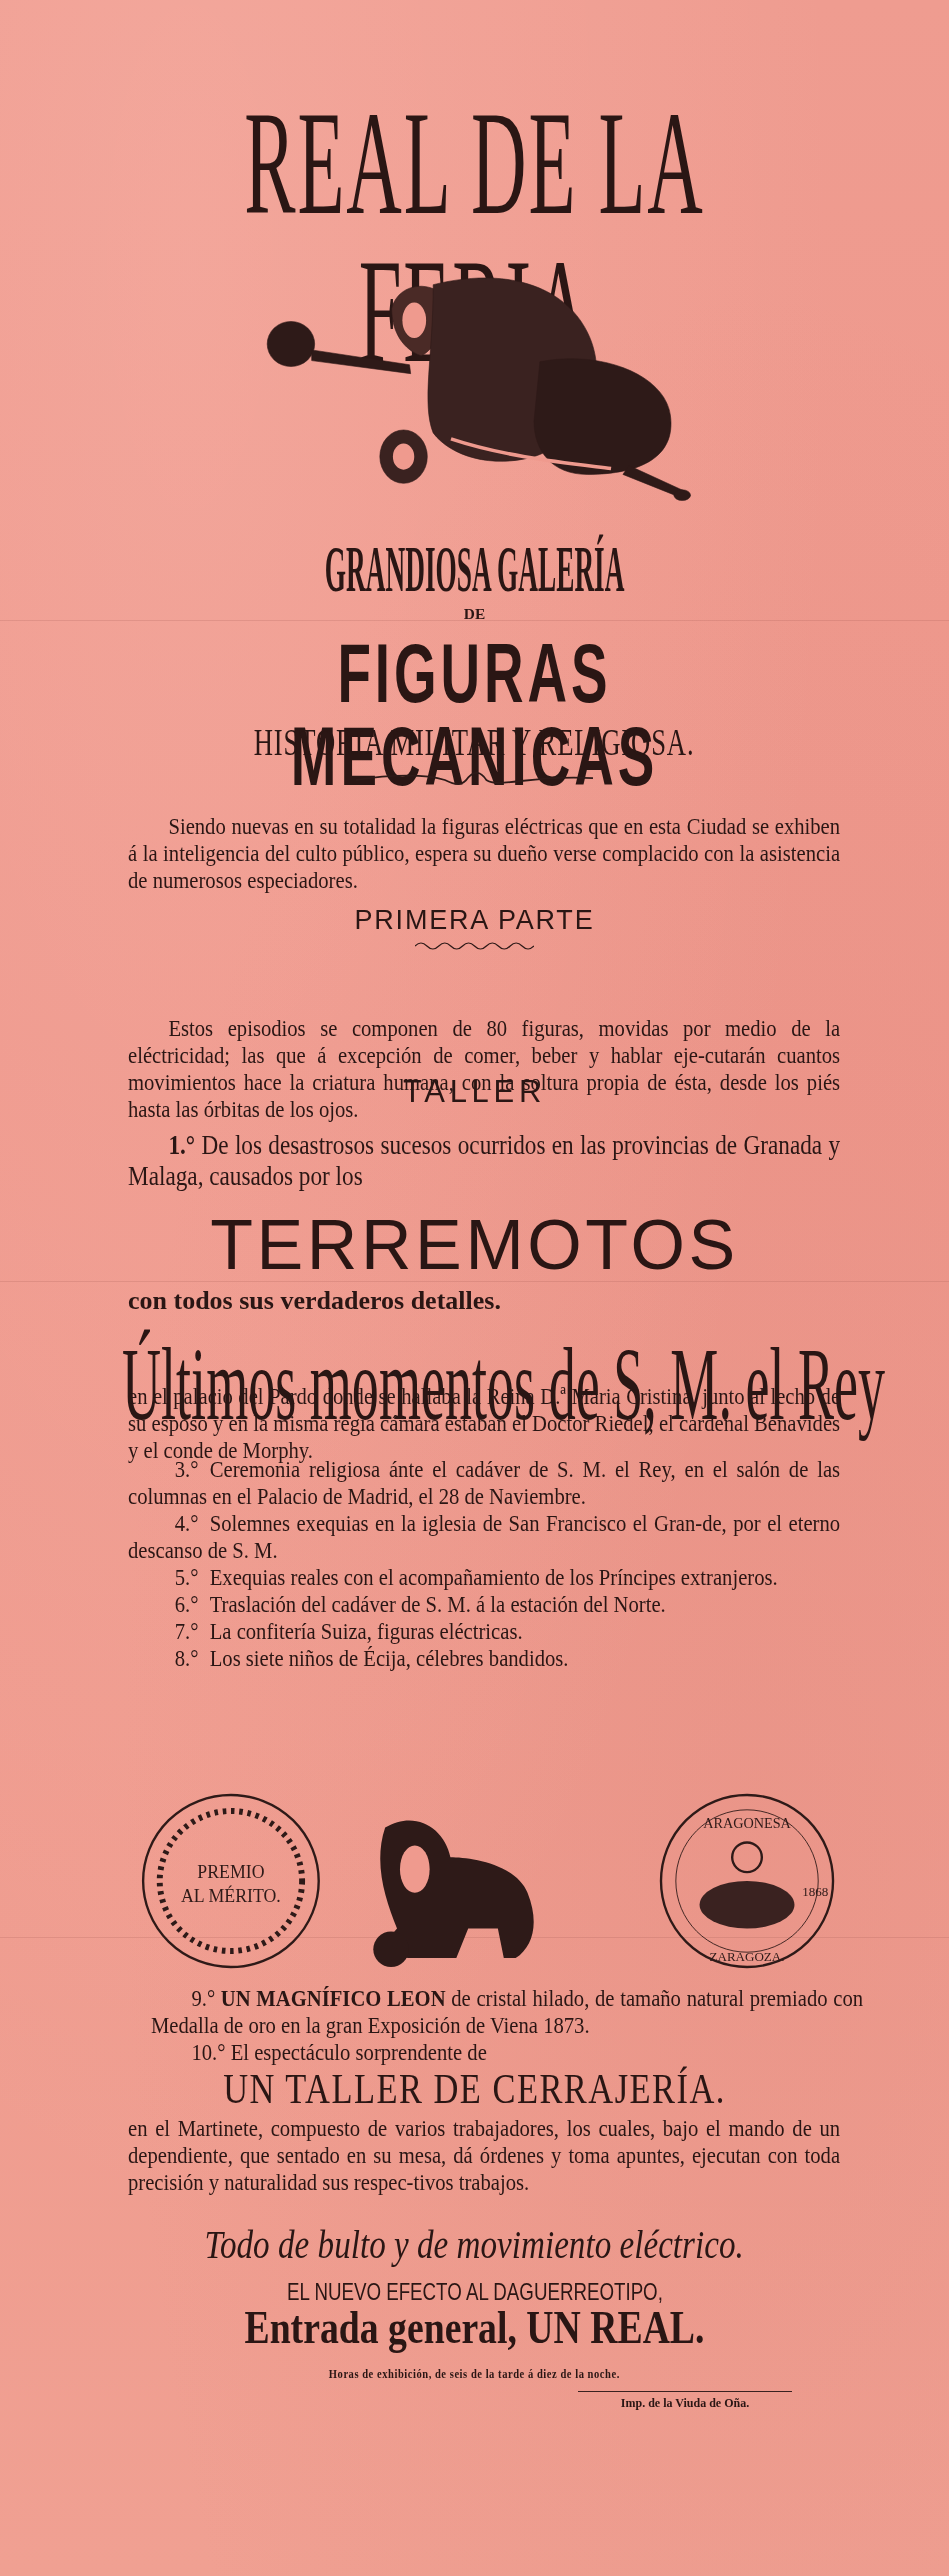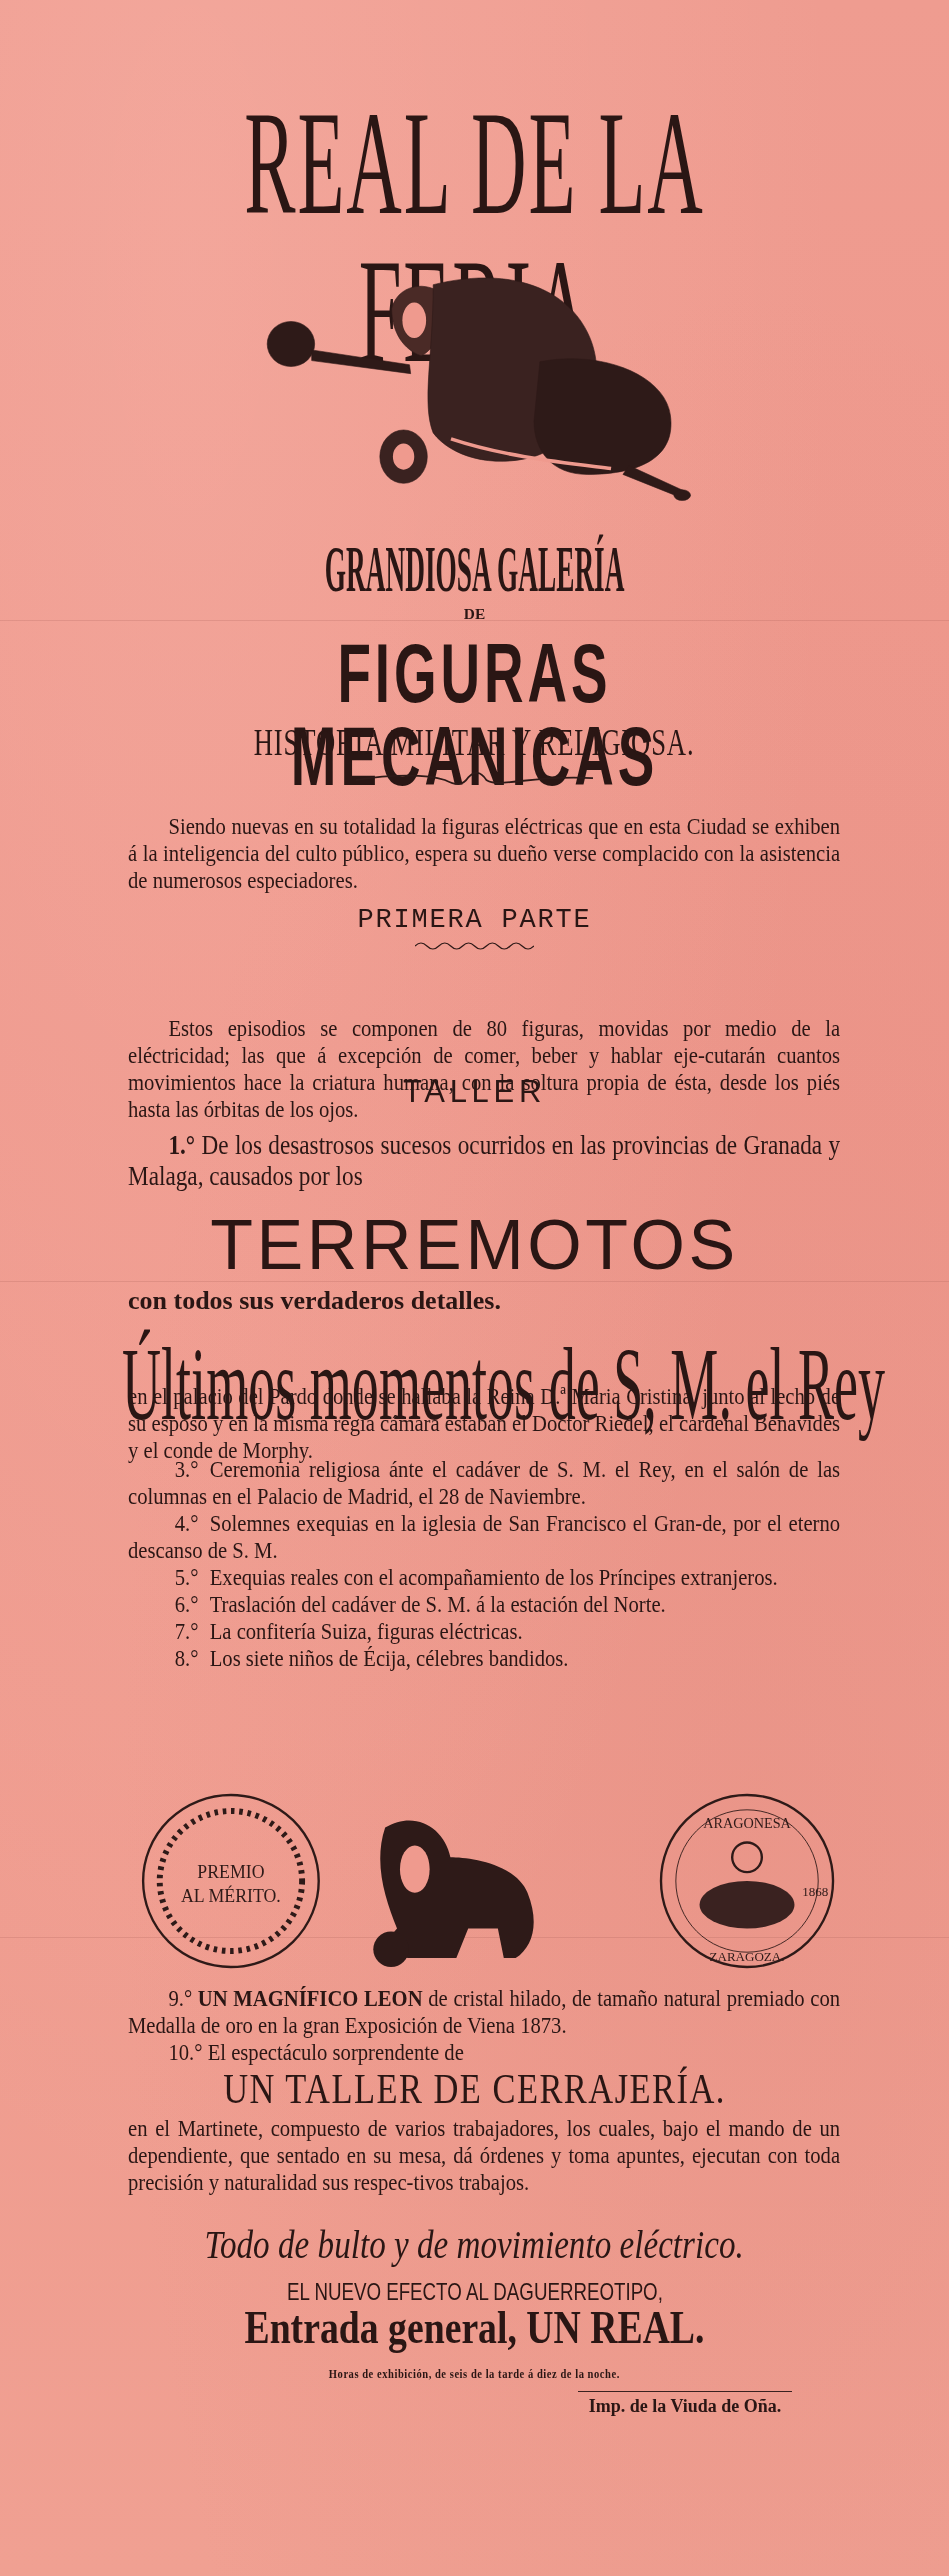--- a/index.html
+++ b/index.html
@@ -35,51 +35,51 @@
     .t-figuras .cond { transform: scaleX(0.66); }
     .t-historia { top: 724px; font-size: 37px; line-height: 1; letter-spacing: 1.2px; text-align: center; }
     .t-historia .cond { transform: scaleX(0.72); }
     .orn { position:absolute; left:356px; top:771px; width:237px; height:18px; }
 
     .para { position:absolute; left: 128px; width: 712px; font-size: 24px; line-height: 27px; text-align: justify; }
     .para .indent { display:inline-block; width: 47px; }
     .narrow { transform: scaleX(0.86); transform-origin: left top; width: 828px; }
 
     .p-intro { top: 813px; }
-    .t-primera { top: 905px; font-size: 27px; font-family: Liberation Mono, monospace; letter-spacing: 1.8px; }
+    .t-primera { top: 905px; font-size: 27px; font-family: Liberation Sans, sans-serif; letter-spacing: 1.8px; }
     .orn2 { position:absolute; left:415px; top:940px; width:119px; height:12px; }
     .p-estos { top: 984px; margin-top: 31px; }
     .t-grupos { top: 1074px; font-size: 31px; font-family: "Liberation Sans", "DejaVu Sans", sans-serif; letter-spacing: 4.7px; font-weight: normal; }
 
     .p-item1 { top: 1130px; font-size: 27px; line-height: 31px; }
     .t-terremotos { top: 1210px; font-size: 70px; font-family: Liberation Sans, sans-serif; letter-spacing: 3.6px; line-height: 1; }
     .p-detalles { top: 1287px; font-size: 26px; }
 
     .t-ultimos { position:absolute; left: 122px; top: 1332px; font-size: 104px; line-height: 1; white-space: nowrap; transform: scaleX(0.52); transform-origin: left top; }
 
     .p-pardo { top: 1383px; }
     .p-items { top: 1456px; }
     .row { display:block; }
     .num { display:inline-block; width: 95px; text-align: right; padding-right: 13px; box-sizing: border-box; }
 
     .seals { position:absolute; left: 136px; top: 1792px; width: 700px; height: 178px; }
-    .p-leon { top: 1985px; }
+    .p-leon { top: 1985px; margin-left: 23px; }
     .t-taller { top: 2068px; font-size: 42px; letter-spacing: 1.8px; line-height: 1; }
     .t-taller .cond { transform: scaleX(0.82); }
     .p-martinete { top: 2115px; }
     .t-todo { top: 2225px; font-size: 39px; font-style: italic; line-height: 1; }
     .t-todo .cond { transform: scaleX(0.85); }
     .t-efecto { top: 2278px; font-size: 24px; font-family: "Liberation Sans", "DejaVu Sans", sans-serif; }
     .t-efecto .cond { transform: scaleX(0.78); }
     .t-entrada { top: 2305px; font-size: 46px; font-weight: bold; line-height: 1; }
     .t-entrada .cond { transform: scaleX(0.82); }
     .t-horas { top: 2367px; font-size: 12px; font-weight: bold; letter-spacing: 0.6px; }
     .t-horas .cond { transform: scaleX(0.88); }
     .imp-rule { position:absolute; left: 578px; top: 2391px; width: 214px; height: 1.2px; background:#3a2220; }
-    .t-imp { position:absolute; left: 578px; top: 2396px; width: 214px; text-align:center; font-size: 18px; font-weight: bold; }
+    .t-imp { position:absolute; left: 578px; top: 2396px; width: 214px; text-align:center; font-size: 12px; font-weight: bold; }
   </style>
 </head>
 <body>
 
 <div class="paper"></div>
 <div class="fold" style="top:620px"></div>
 <div class="fold" style="top:1281px"></div>
 <div class="fold" style="top:1937px"></div>
 
 <div class="block t-title"><span class="cond">REAL DE LA FERIA</span></div>

